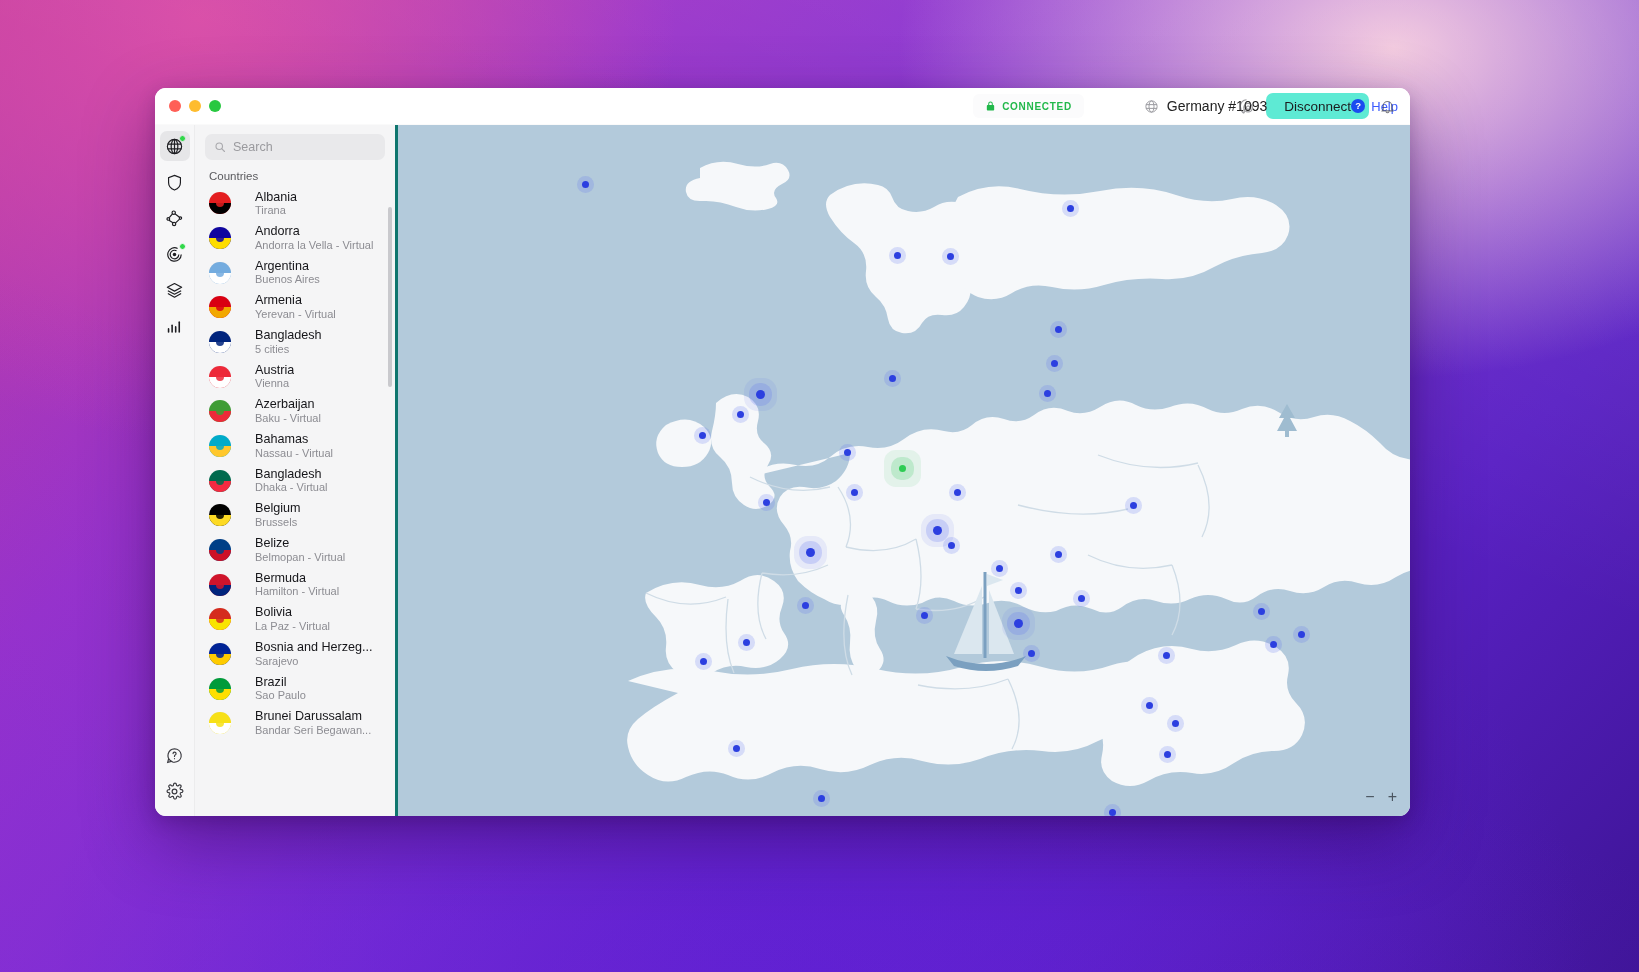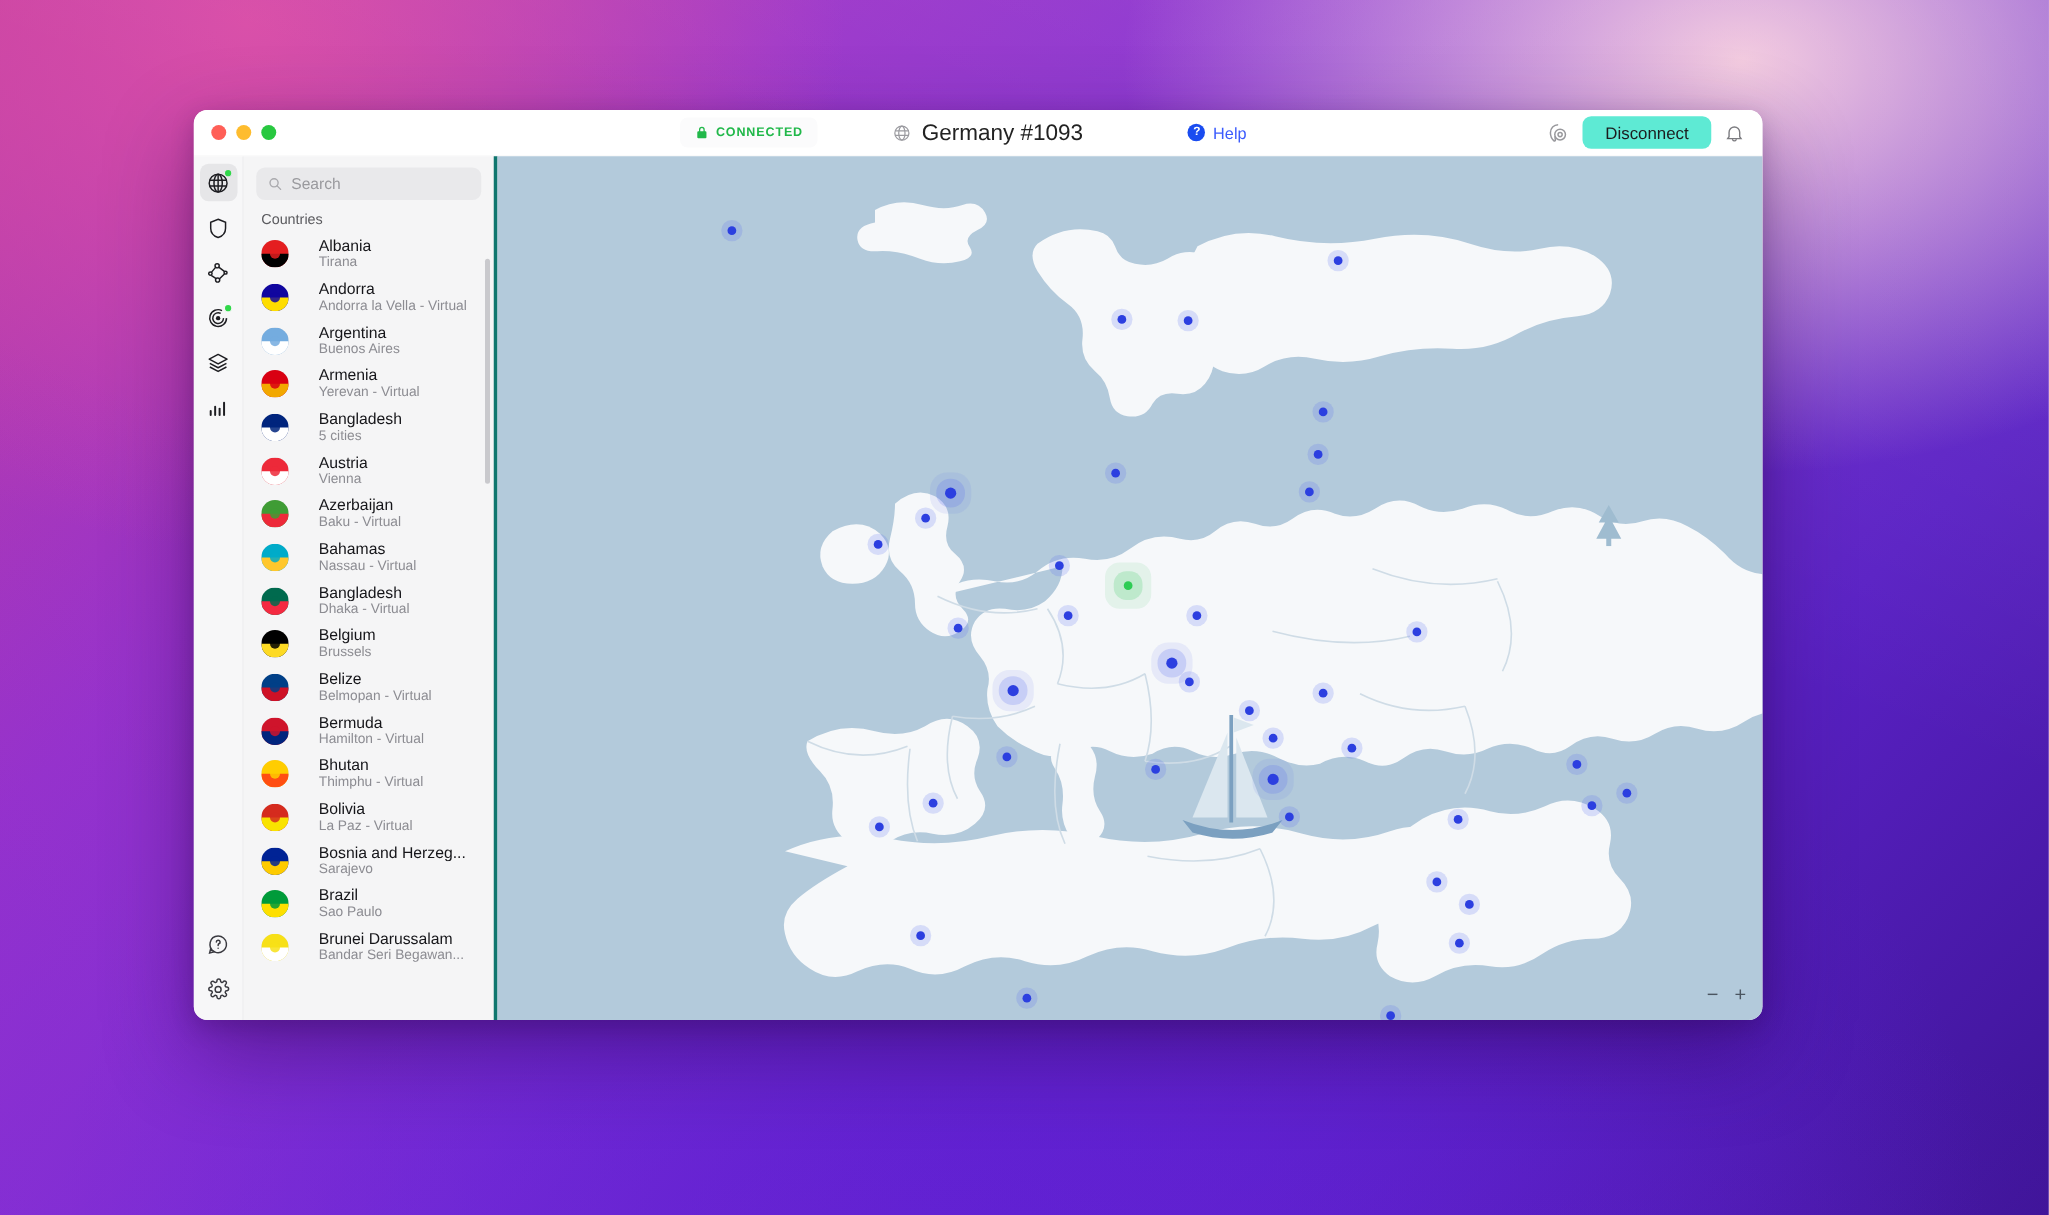--- a/index.html
+++ b/index.html
@@ -47,42 +47,42 @@
     flex: 0 0 37px;
     border-bottom: 1px solid rgba(0,0,0,0.02);
   }
   .traffic { display: flex; gap: 8px; padding-left: 14px; align-items: center; }
   .dot { width: 12px; height: 12px; border-radius: 50%; }
   .dot.red { background: #ff5f57; }
   .dot.yellow { background: #febc2e; }
   .dot.green { background: #28c840; }
 
   .tb-center {
-    position: absolute; left: 0; right: 12px;
-    display: flex; align-items: center; justify-content: center;
+    position: absolute; left: 0; right: 0;
+    display: flex; align-items: center; justify-content: flex-end;
     gap: 0px;
     pointer-events: none;
   }
   .tb-center > * { pointer-events: auto; }
 
   .pill {
     display: flex; align-items: center; gap: 6px;
     height: 24px;
     padding: 0 12px;
     border-radius: 6px;
     font-size: 11.5px;
   }
   .pill.connected {
     color: #21b84a;
     font-weight: bold;
     letter-spacing: 0.7px;
     font-size: 10px;
     background: #fbfbfc;
   }
-  .pill.server { color: #222; font-size: 18px; gap: 8px; margin-left: 48px; }
+  .pill.server { color: #222; font-size: 14px; gap: 8px; margin-left: 48px; }
   .pill.help { color: #3b5bfd; font-size: 13px; gap: 6px; margin-left: 60px; }
 
   .lock-ico { width: 11px; height: 12px; display:block; }
   .globe-ico { width: 15px; height: 15px; display:block; }
   .q-ico {
     width: 14px; height: 14px; border-radius: 50%;
     background: #1a4cf0; color: #fff;
     font-size: 9.5px; font-weight: bold;
     display: flex; align-items: center; justify-content: center;
     line-height: 1;
@@ -555,33 +555,20 @@
             <div class="flag">
               <svg viewBox="0 0 22 22">
                 <rect width="22" height="22" fill="#cf142b"></rect>
                 <rect y="11" width="22" height="11" fill="#00247d"></rect>
                 <circle cx="11" cy="11" r="4" fill="#cf142b" opacity="0.85"></circle>
               </svg>
             </div>
             <div class="rtext">
               <div class="cname">Bermuda</div>
               <div class="csub">Hamilton - Virtual</div>
-            </div>
-          </div>
-          <div class="row">
-            <div class="flag">
-              <svg viewBox="0 0 22 22">
-                <rect width="22" height="22" fill="#ffcd00"></rect>
-                <rect y="11" width="22" height="11" fill="#ff4e12"></rect>
-                <circle cx="11" cy="11" r="4" fill="#ffcd00" opacity="0.85"></circle>
-              </svg>
-            </div>
-            <div class="rtext">
-              <div class="cname">Bhutan</div>
-              <div class="csub">Thimphu - Virtual</div>
             </div>
           </div>
           <div class="row">
             <div class="flag">
               <svg viewBox="0 0 22 22">
                 <rect width="22" height="22" fill="#d52b1e"></rect>
                 <rect y="11" width="22" height="11" fill="#f9e300"></rect>
                 <circle cx="11" cy="11" r="4" fill="#d52b1e" opacity="0.85"></circle>
               </svg>
             </div>

